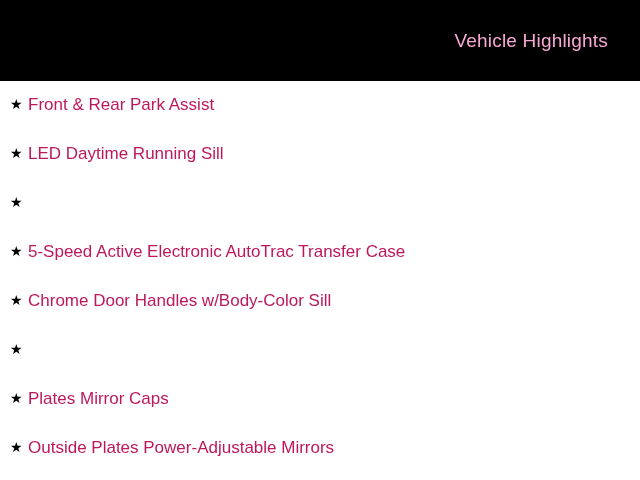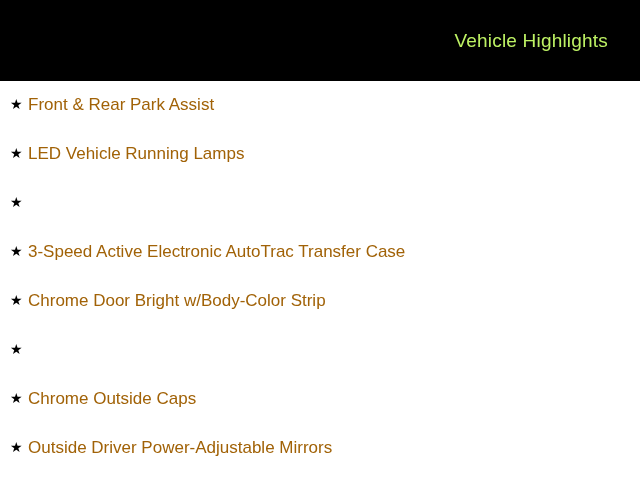--- a/index.html
+++ b/index.html
@@ -24,21 +24,21 @@
     position: relative;
     width: 640px;
     height: 81px;
     background: #000000;
     box-sizing: border-box;
   }
   .header-title {
     position: absolute;
     right: 32px;
     top: 30px;
-    color: #bef264;
+    color: #f9a8d4;
     font-size: 19px;
     line-height: 22px;
     letter-spacing: 0.2px;
     white-space: nowrap;
   }
   .list {
     list-style: none;
     margin: 0;
     padding: 13px 0 0 0;
   }
@@ -52,21 +52,21 @@
     width: 18px;
     flex: 0 0 18px;
     color: #000000;
     font-size: 14px;
     line-height: 22px;
     text-align: left;
     position: relative;
     top: -1px;
   }
   .item-label {
-    color: #a16207;
+    color: #be185d;
     font-size: 17px;
     line-height: 22px;
     white-space: nowrap;
   }
 </style>
 </head>
 <body>
 
 <div class="page">
 
@@ -76,46 +76,46 @@
 
   <ul class="list">
 
     <li class="list-item">
       <span class="bullet-icon">★</span>
       <span class="item-label">Front &amp; Rear Park Assist</span>
     </li>
 
     <li class="list-item">
       <span class="bullet-icon">★</span>
-      <span class="item-label">LED Vehicle Running Lamps</span>
+      <span class="item-label">LED Daytime Running Sill</span>
     </li>
 
     <li class="list-item">
       <span class="bullet-icon">★</span>
     </li>
 
     <li class="list-item">
       <span class="bullet-icon">★</span>
-      <span class="item-label">3-Speed Active Electronic AutoTrac Transfer Case</span>
+      <span class="item-label">5-Speed Active Electronic AutoTrac Transfer Case</span>
     </li>
 
     <li class="list-item">
       <span class="bullet-icon">★</span>
-      <span class="item-label">Chrome Door Bright w/Body-Color Strip</span>
+      <span class="item-label">Chrome Door Handles w/Body-Color Sill</span>
     </li>
 
     <li class="list-item">
       <span class="bullet-icon">★</span>
     </li>
 
     <li class="list-item">
       <span class="bullet-icon">★</span>
-      <span class="item-label">Chrome Outside Caps</span>
+      <span class="item-label">Plates Mirror Caps</span>
     </li>
 
     <li class="list-item">
       <span class="bullet-icon">★</span>
-      <span class="item-label">Outside Driver Power-Adjustable Mirrors</span>
+      <span class="item-label">Outside Plates Power-Adjustable Mirrors</span>
     </li>
 
   </ul>
 
 </div>
 
 </body></html>

